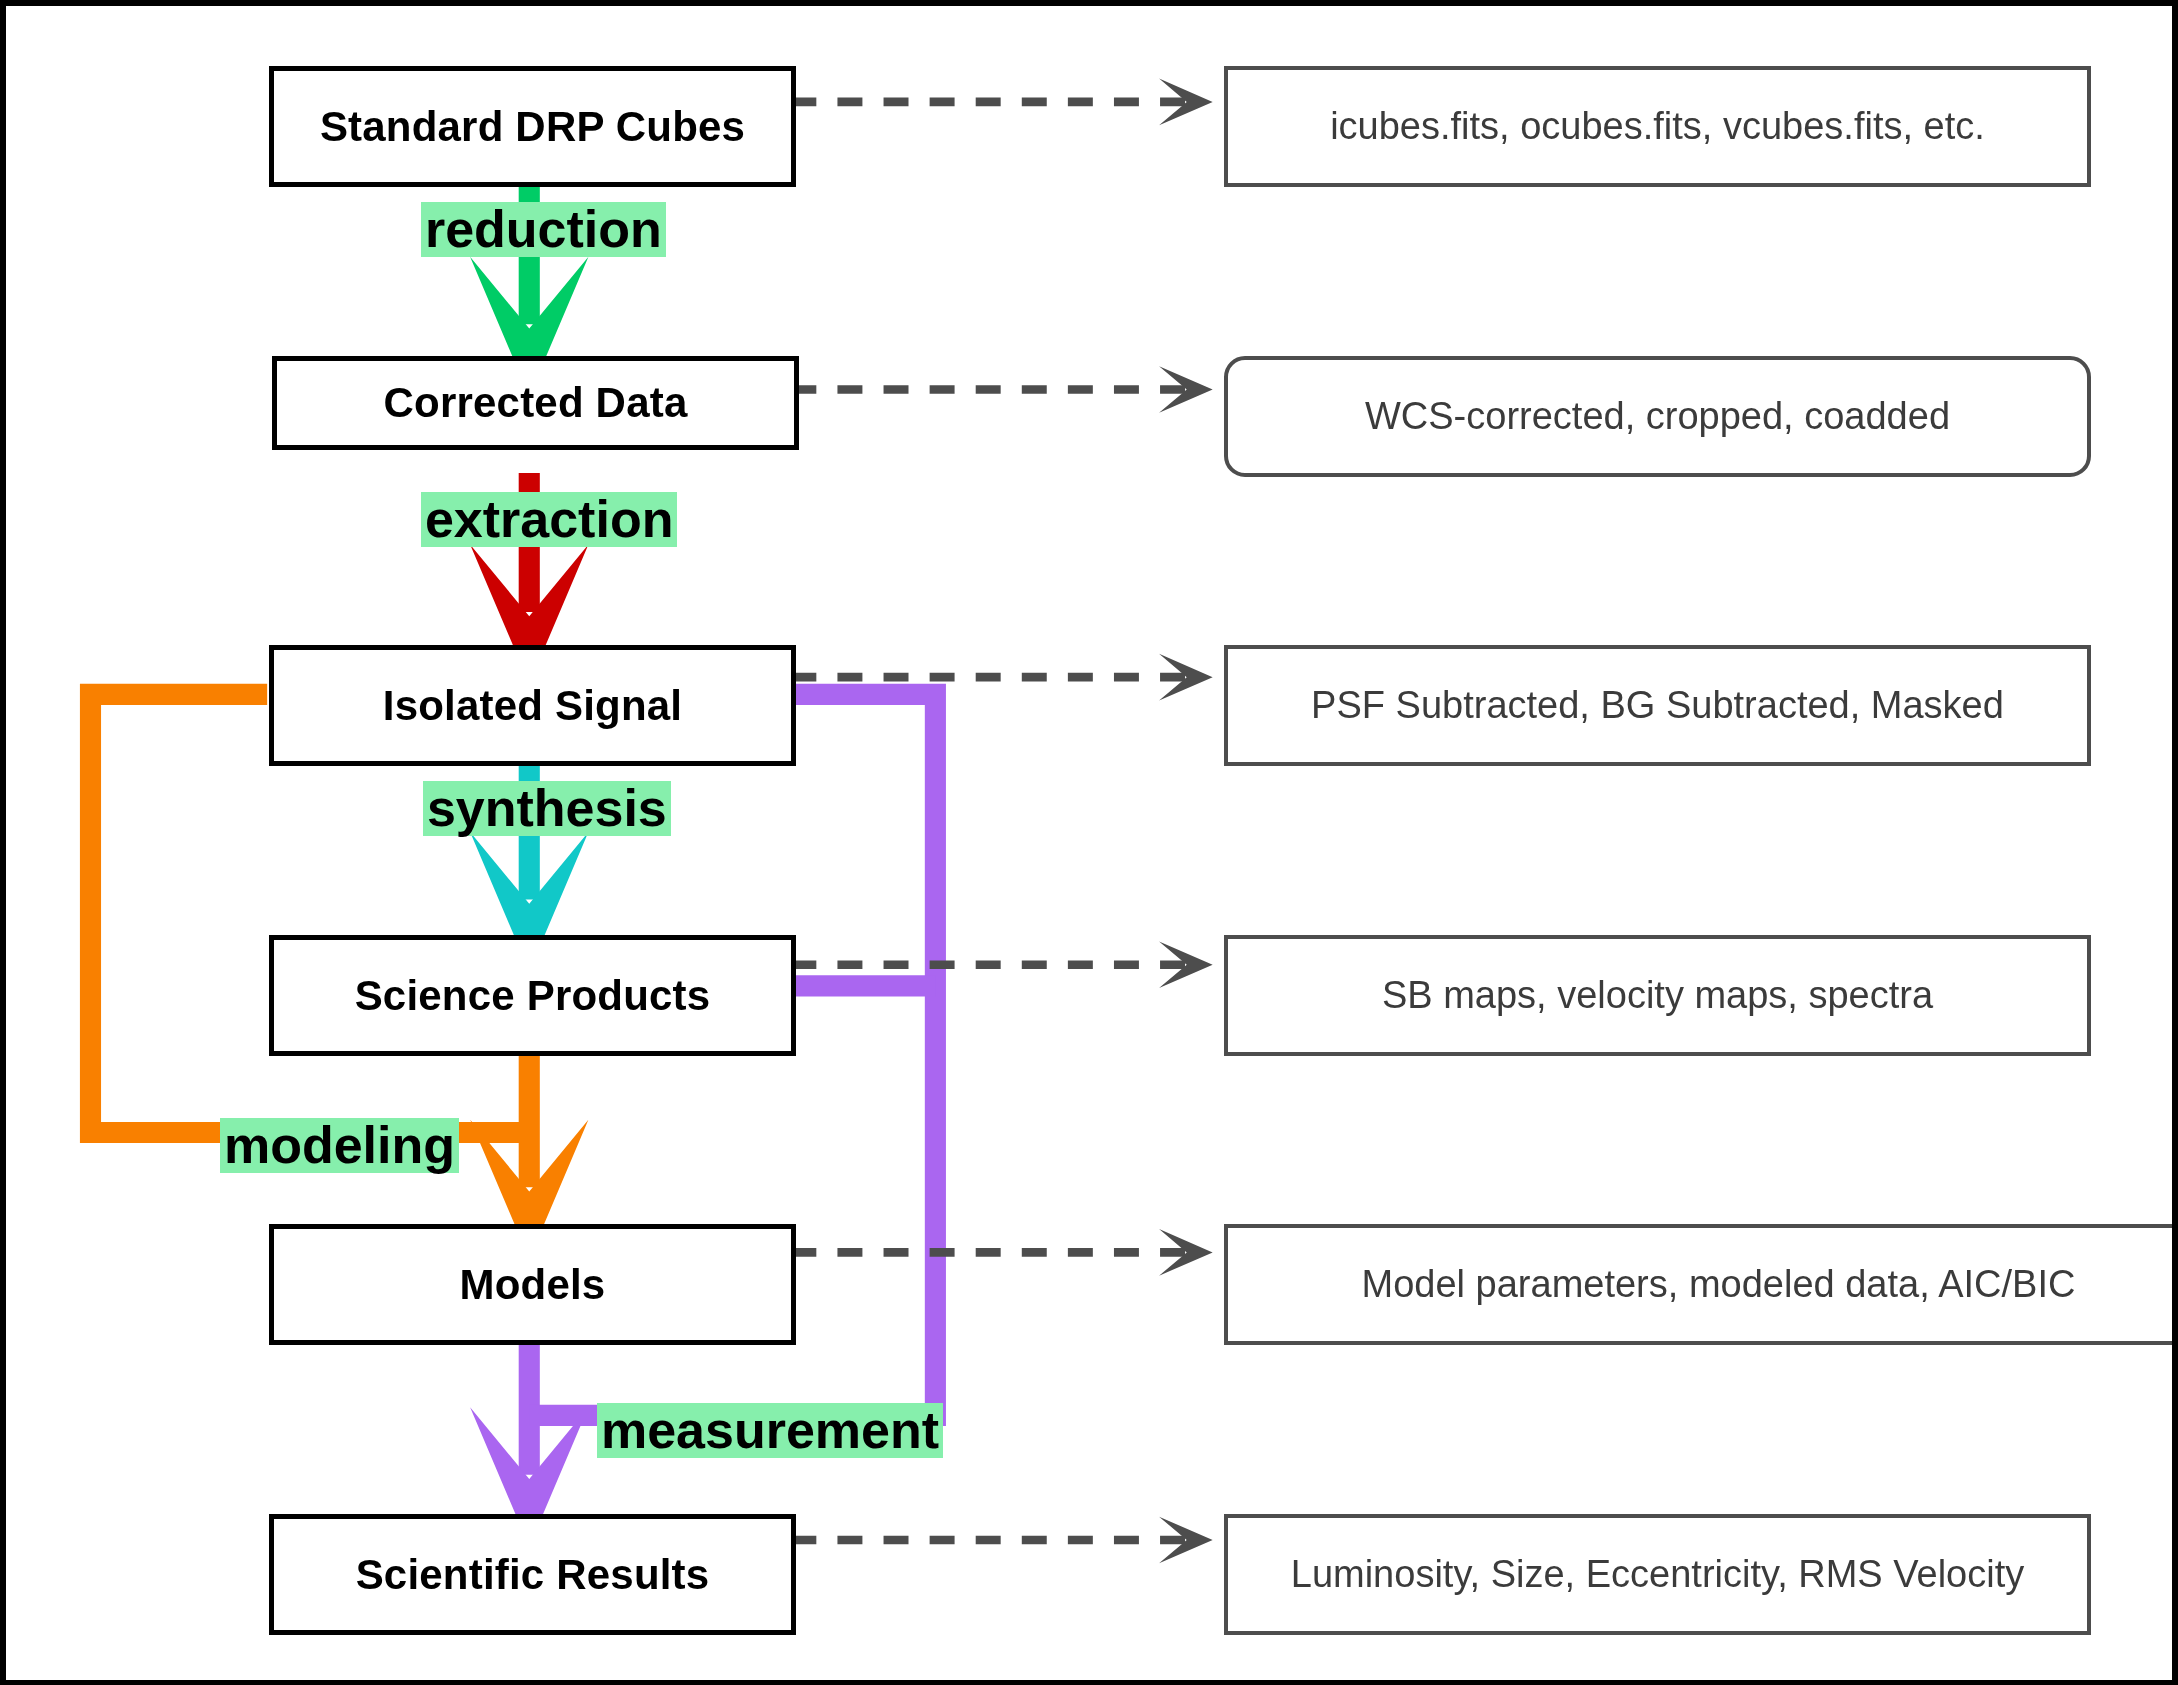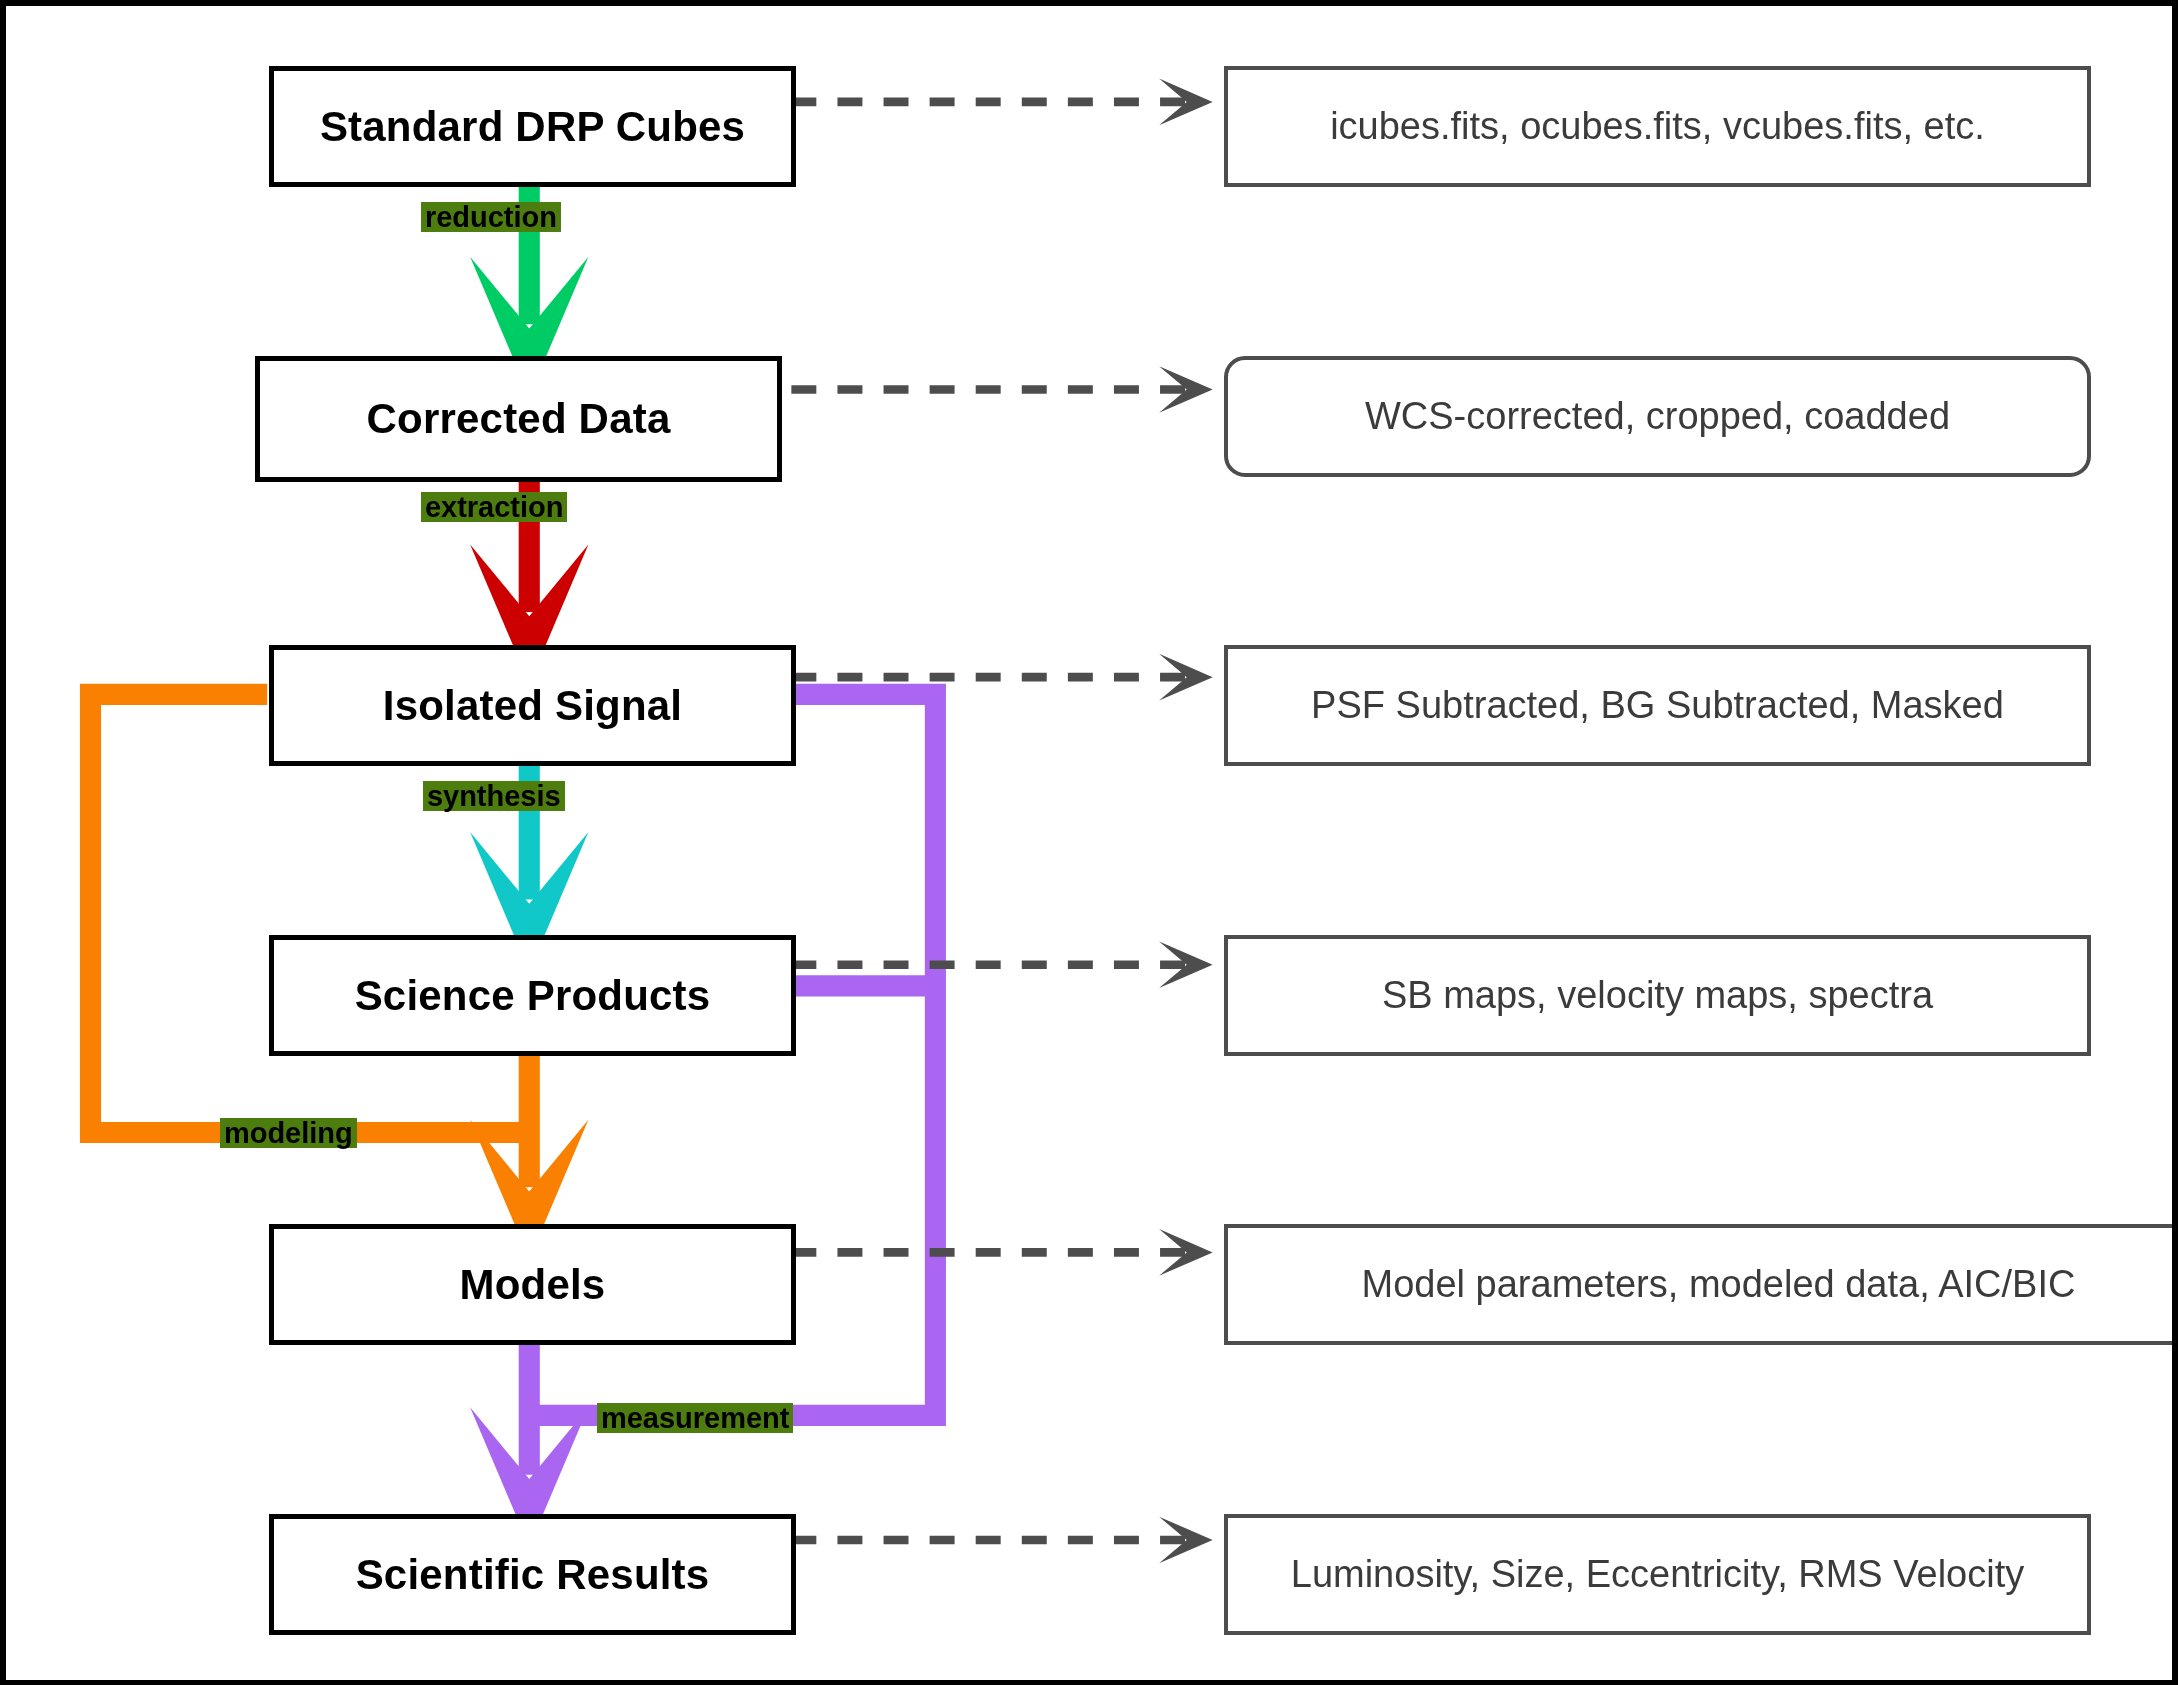--- a/index.html
+++ b/index.html
@@ -57,23 +57,23 @@
     font-family: "Liberation Sans", sans-serif;
     font-weight: normal;
     font-size: 38px;
     color: #3b3b3b;
     white-space: nowrap;
   }
   .edge-label {
     position: absolute;
     font-family: "Liberation Sans", sans-serif;
     font-weight: bold;
-    font-size: 29px;
+    font-size: 52px;
     color: #000000;
-    background: #4d7c0f;
+    background: #86efac;
     white-space: nowrap;
     z-index: 8;
     padding: 0 3.9px;
     line-height: 1.05;
   }
 </style>
 </head>
 <body>
 
 <div id="canvas">
@@ -138,21 +138,21 @@
     </g>
     <g>
       <path d="M818,1600 L1228,1600" stroke="#4d4d4d" stroke-width="9" fill="none" stroke-dasharray="26 22" marker-end="url(#ah-gray)"></path>
     </g>
   </svg>
 
   <div class="node-box" style="left:263px; top:60px; width:527px; height:121px;">
     <span class="node-label">Standard DRP Cubes</span>
   </div>
 
-  <div class="node-box" style="left:249px; top:350px; width:527px; height:126px;justify-content:center;">
+  <div class="node-box" style="left:266px; top:350px; width:527px; height:94px;justify-content:center;">
     <span class="node-label">Corrected Data</span>
   </div>
 
   <div class="node-box" style="left:263px; top:639px; width:527px; height:121px;">
     <span class="node-label">Isolated Signal</span>
   </div>
 
   <div class="node-box" style="left:263px; top:929px; width:527px; height:121px;">
     <span class="node-label">Science Products</span>
   </div>

